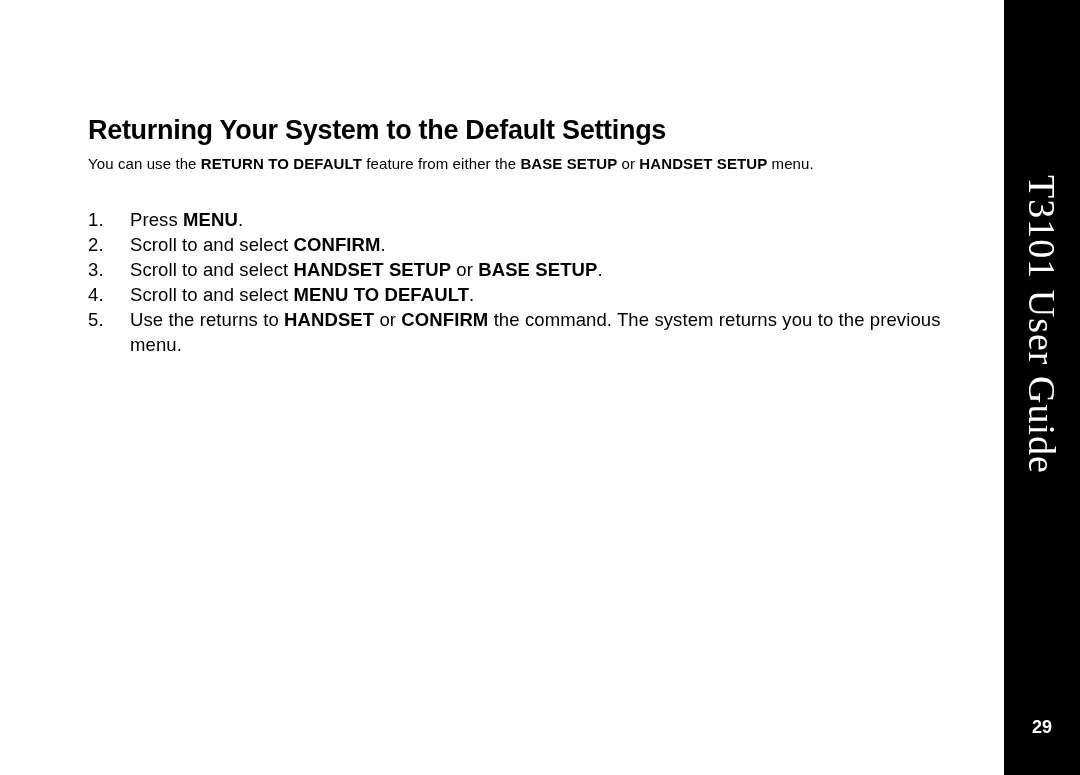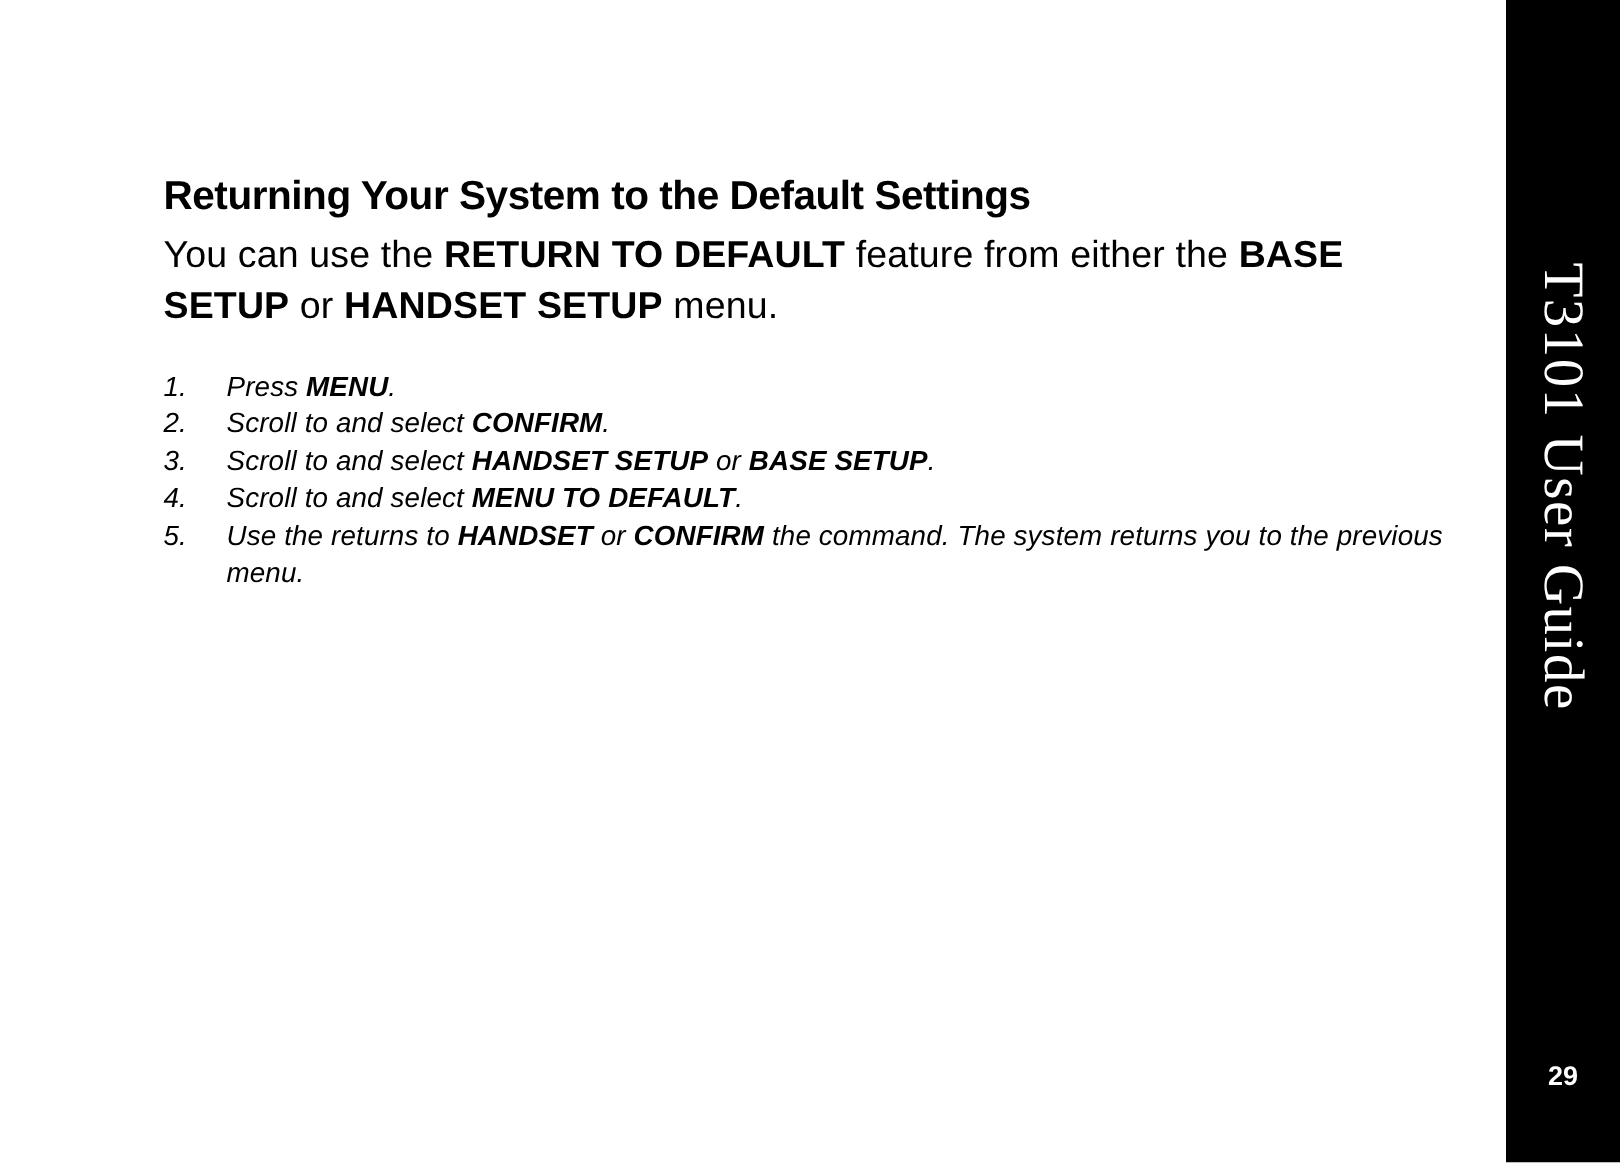--- a/index.html
+++ b/index.html
@@ -11,54 +11,52 @@
       width: 1080px;
       height: 775px;
       font-family: Arial, Helvetica, sans-serif;
       position: relative;
       background: #ffffff;
       overflow: hidden;
     }
     .page-container {
       display: flex;
       height: 100%;
-      padding-left: 21px;
     }
     .content-area {
       flex: 1;
       padding: 115px 30px 40px 88px;
       color: #000000;
     }
     .heading {
       font-size: 27px;
       font-weight: 900;
       letter-spacing: -0.3px;
       margin-bottom: 8px;
       font-family: Arial, Helvetica, sans-serif;
     }
     .intro-para {
-      font-size: 25px;
+      font-size: 15px;
       line-height: 1.35;
-      margin-bottom: 24px;
+      margin-bottom: 34px;
       letter-spacing: 0.1px;
     }
     .notes-para {
       font-size: 18.5px;
       line-height: 1.35;
       margin-bottom: 2px;
       letter-spacing: 0.1px;
     }
     .steps-list {
       list-style: none;
       counter-reset: step;
       font-size: 18.5px;
       line-height: 1.35;
       padding-left: 42px;
       letter-spacing: 0.1px;
-      font-style: italic;
     }
     .steps-list li {
       counter-increment: step;
       position: relative;
       margin-bottom: 0px;
     }
     .steps-list li::before {
       content: counter(step) ".";
       position: absolute;
       left: -42px;
@@ -82,21 +80,21 @@
     .sidebar-title {
       writing-mode: vertical-rl;
       text-orientation: mixed;
       font-size: 38px;
       font-weight: 400;
       letter-spacing: 1px;
       font-family: "Times New Roman", Times, serif;
     }
     .page-number {
       position: absolute;
-      bottom: 47px;
+      bottom: 37px;
       font-size: 18px;
       font-weight: 900;
       font-family: Arial, Helvetica, sans-serif;
     }
   </style>
 </head>
 <body>
 
 <div class="page-container">
   <div class="content-area">

